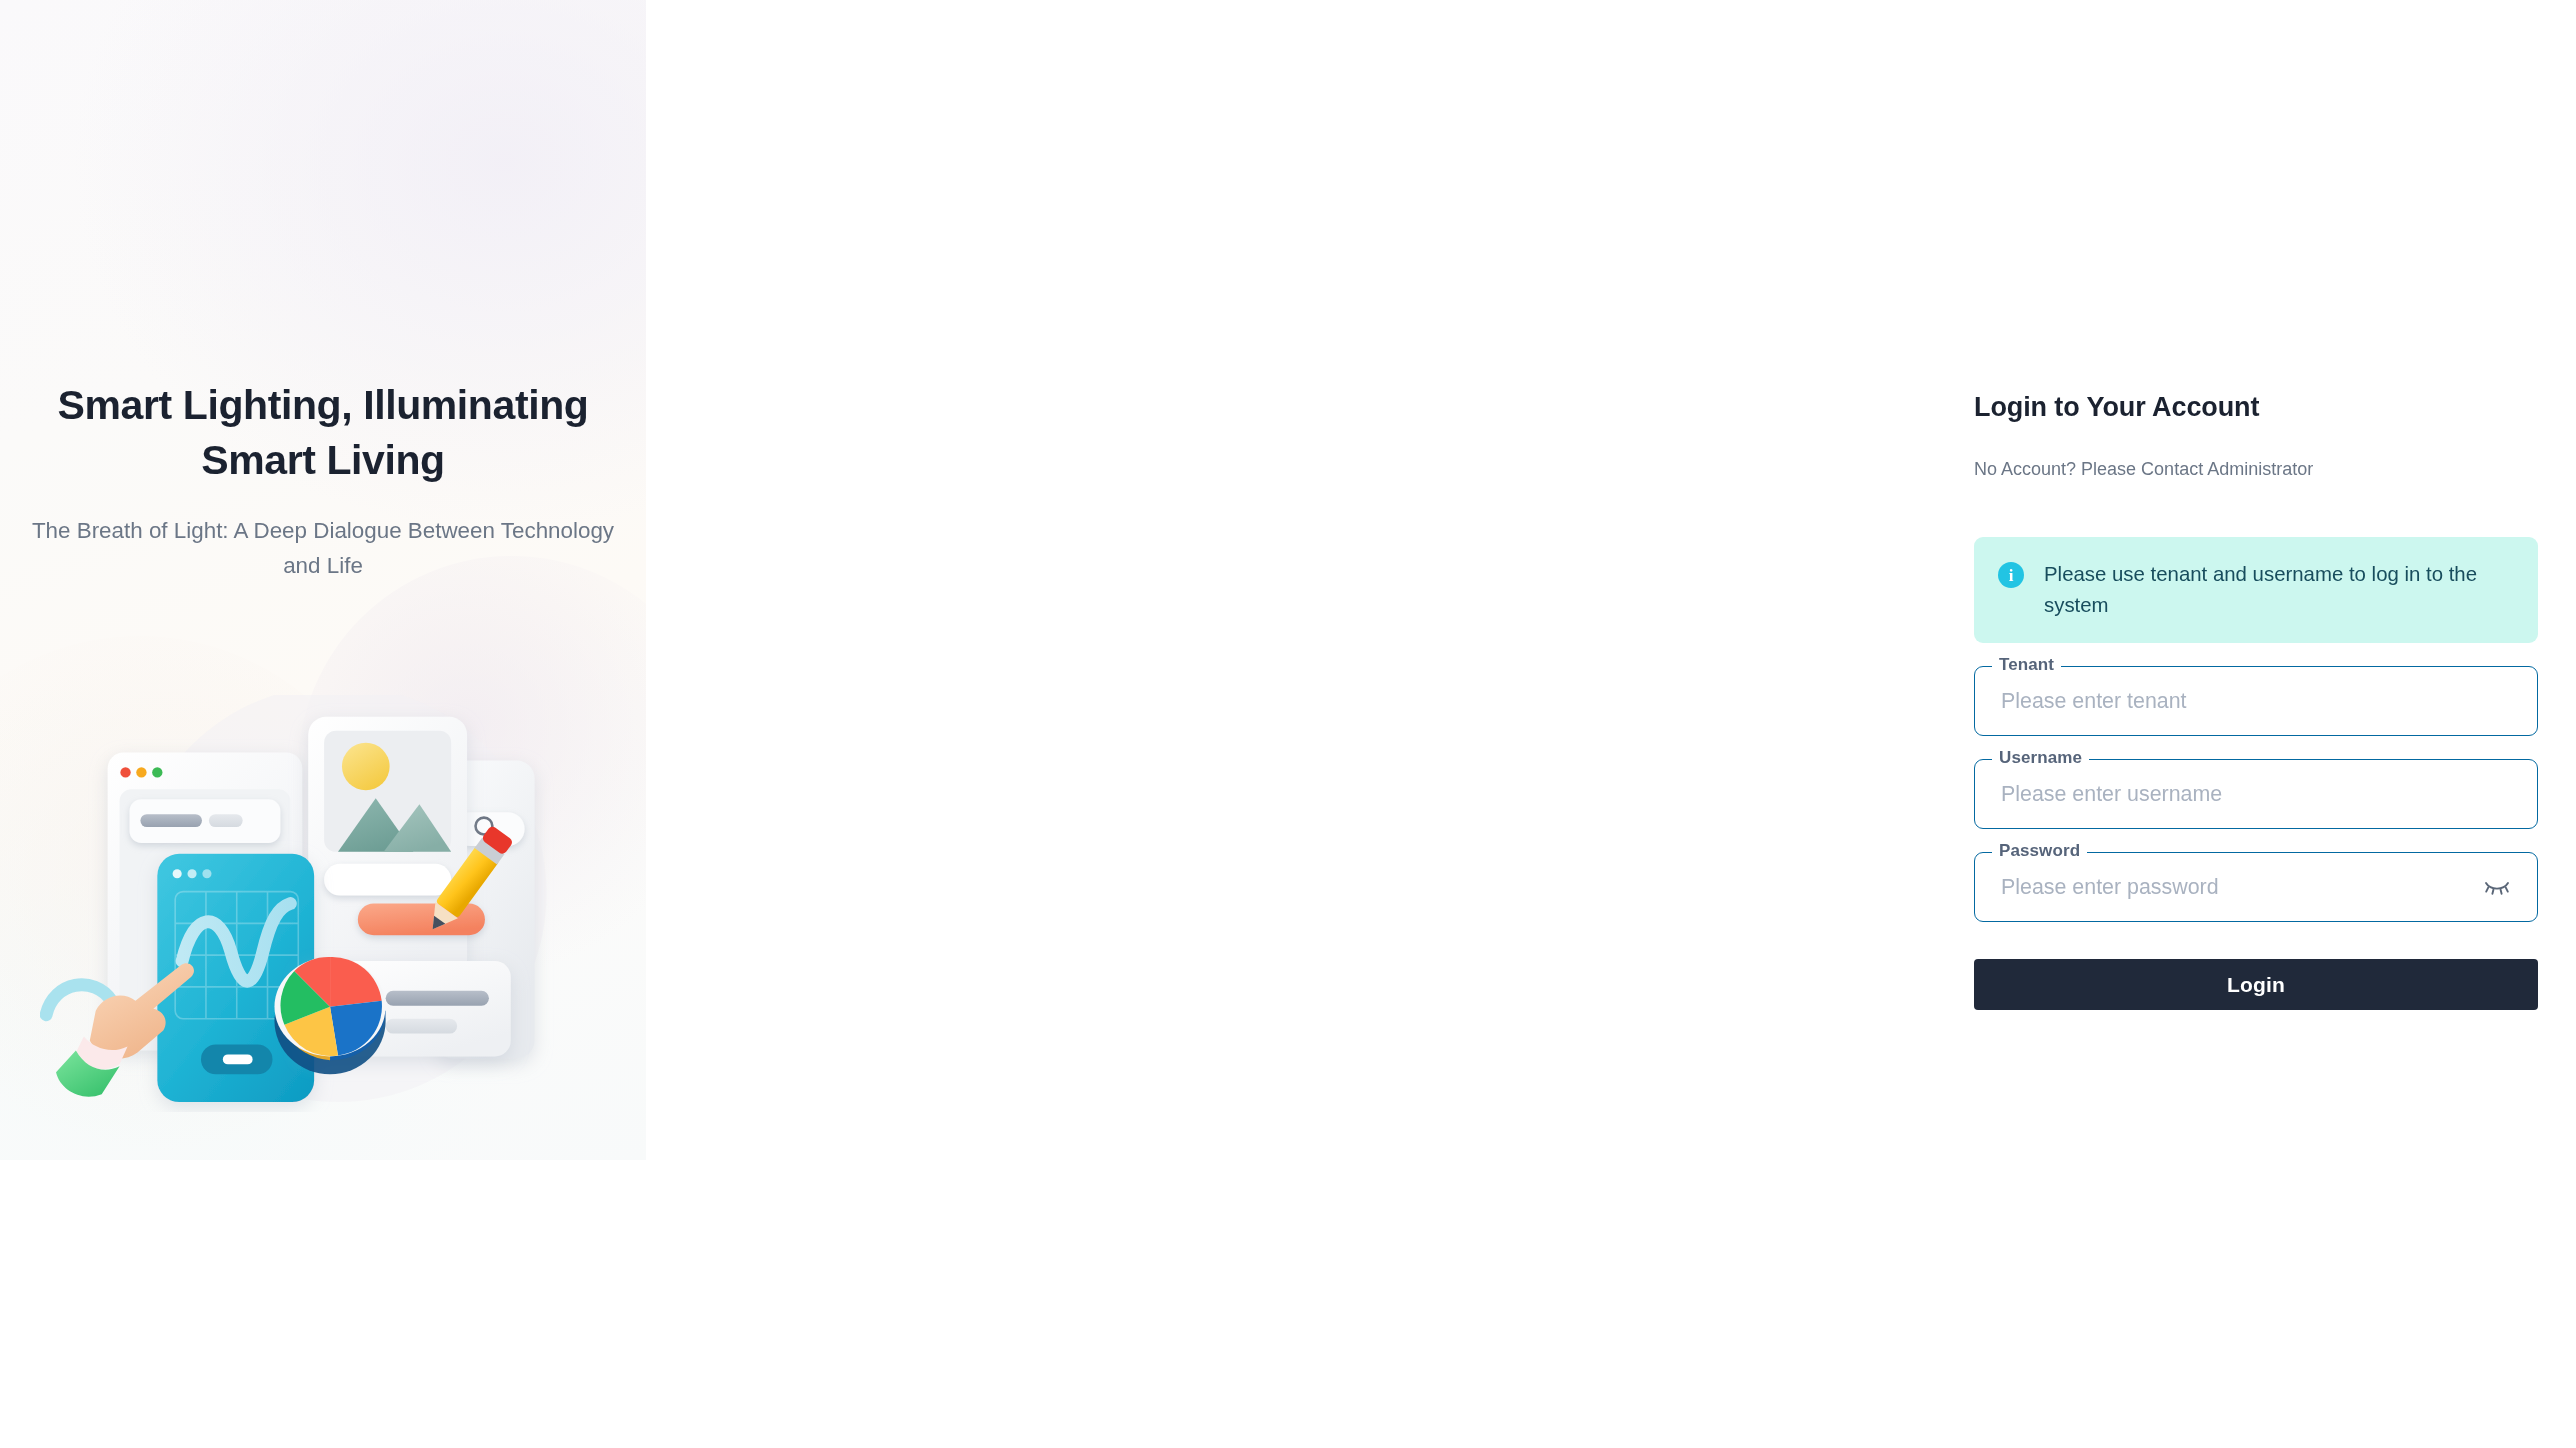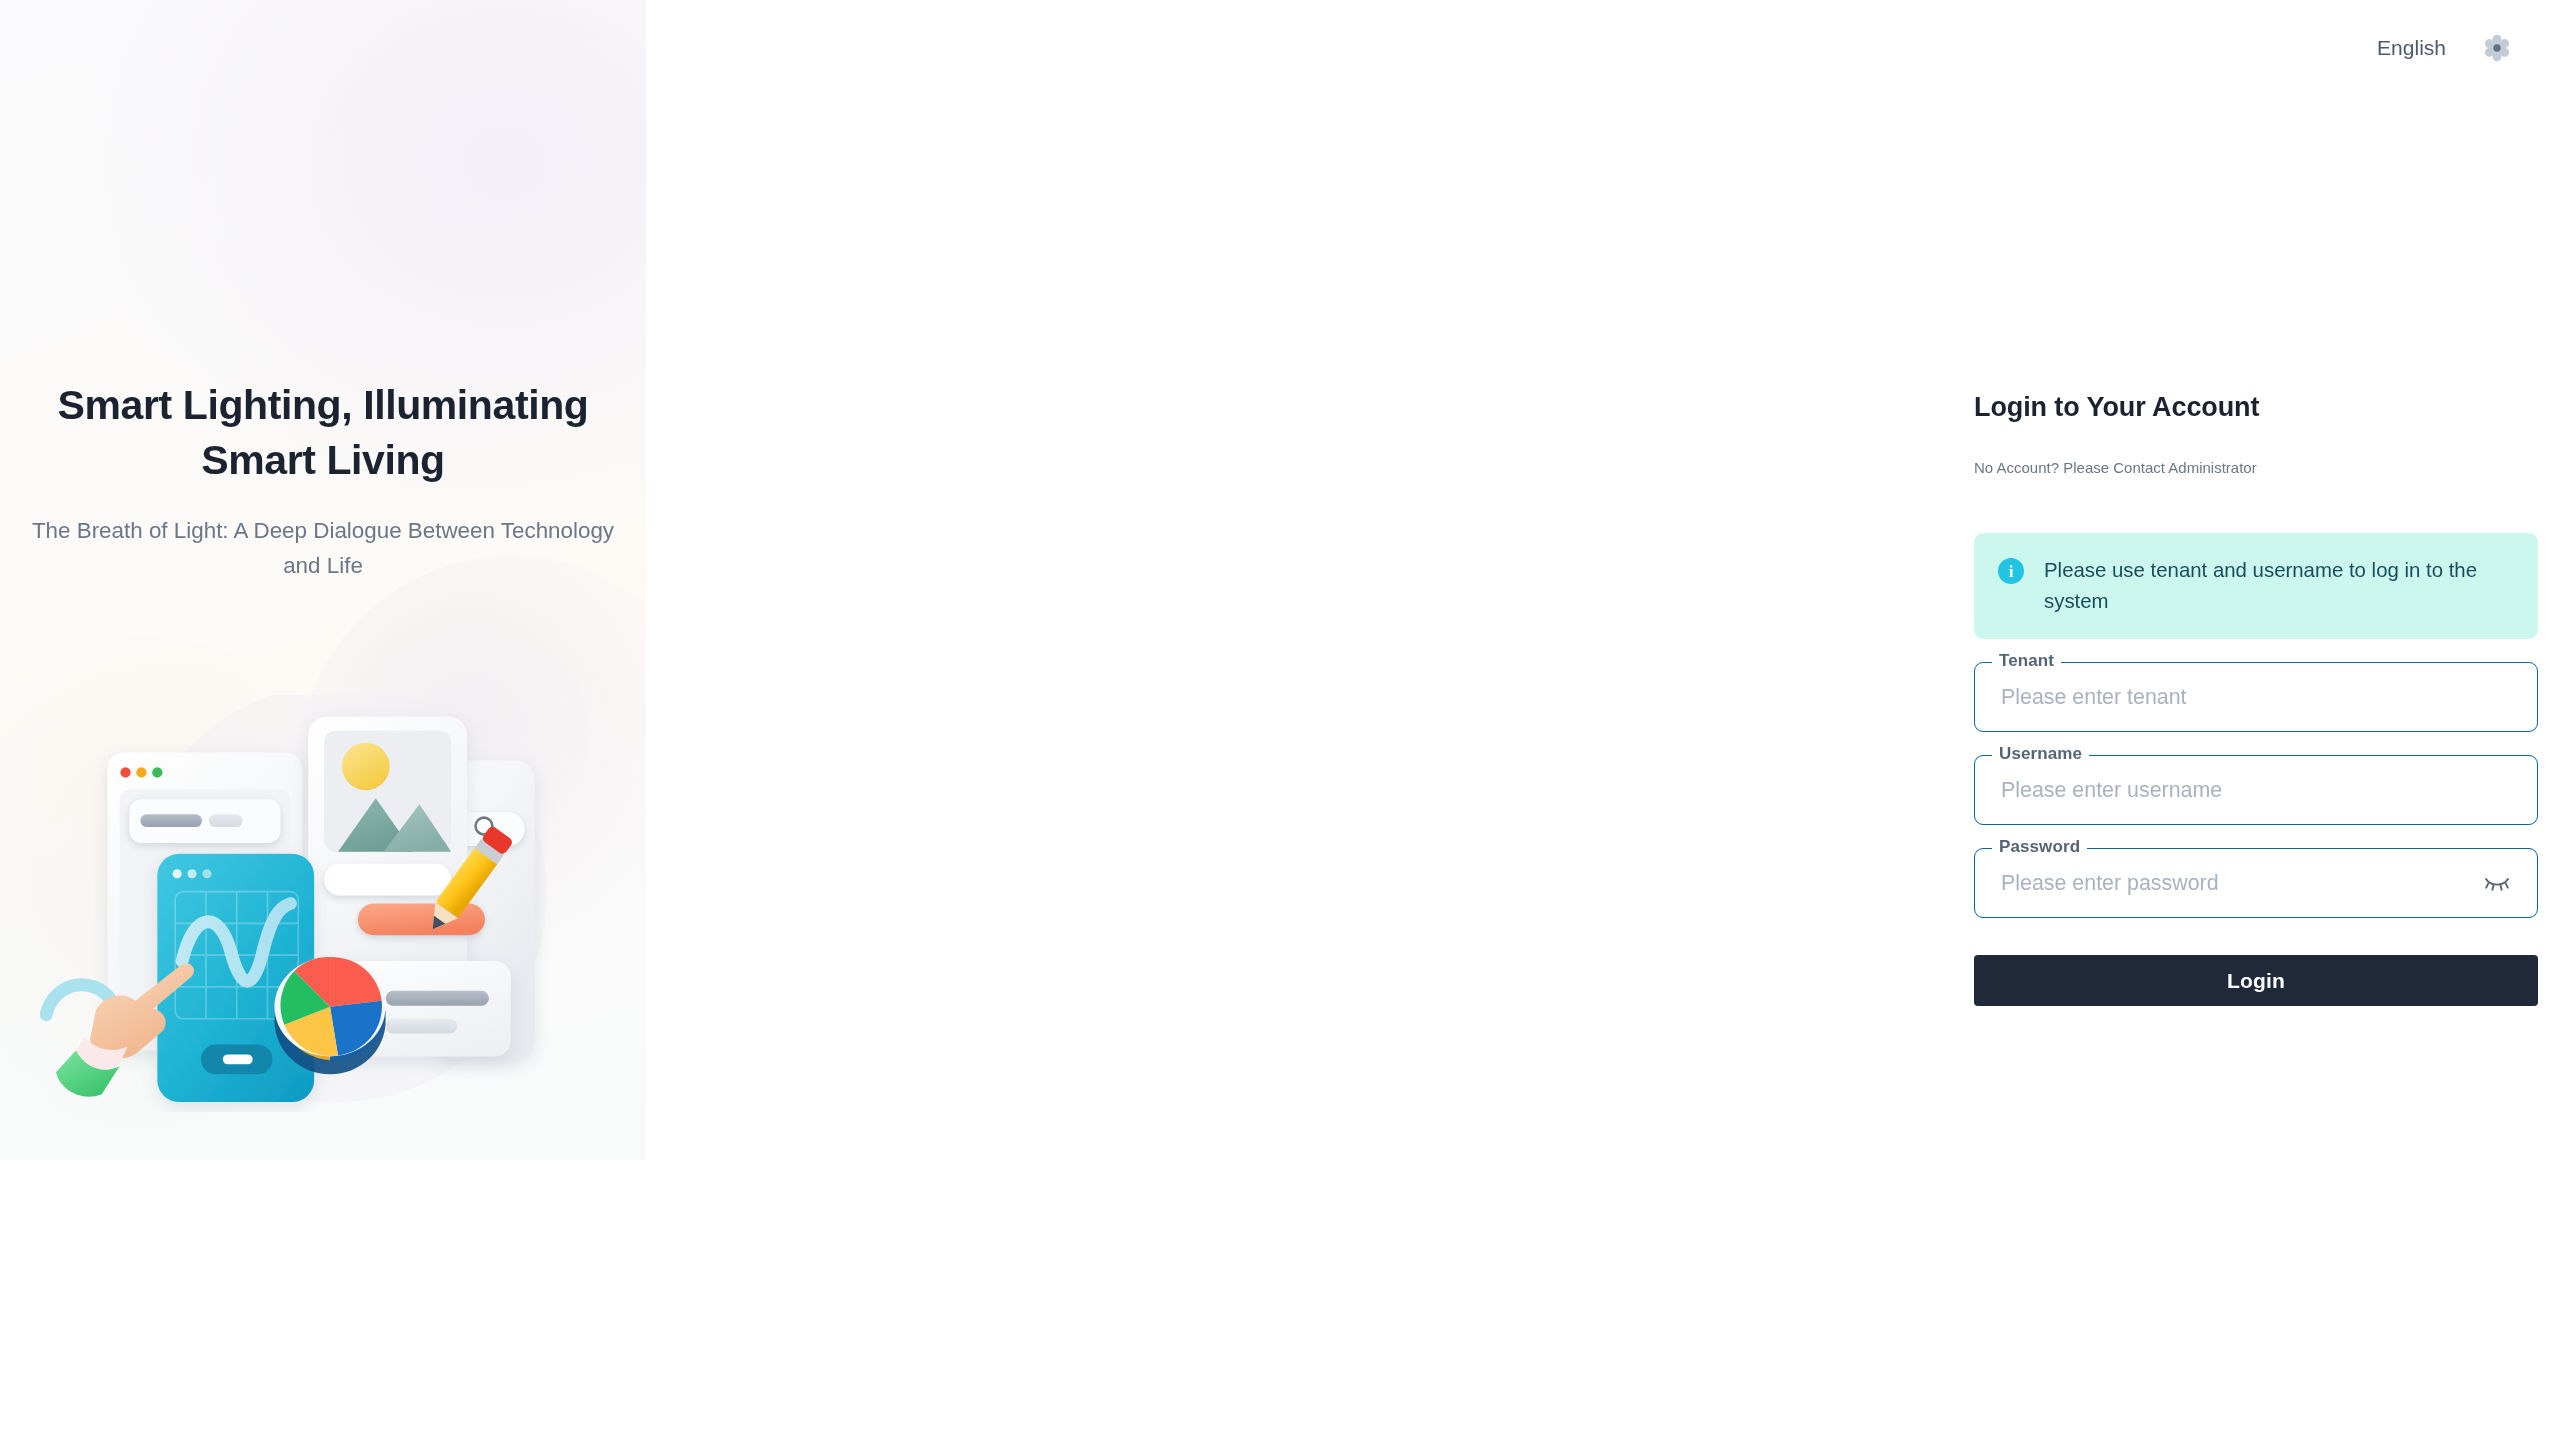--- a/index.html
+++ b/index.html
@@ -121,21 +121,21 @@
   }
   .login-title {
     margin: 0;
     font-size: 27px;
     font-weight: 700;
     color: #1b2230;
     letter-spacing: -0.1px;
   }
   .login-sub {
     margin: 36px 0 0 0;
-    font-size: 15px;
+    font-size: 18px;
     color: #6b7686;
     font-weight: 400;
   }
 
   .alert {
     margin-top: 57px;
     background: #ccf7ef;
     border-radius: 9px;
     padding: 22px 24px;
     display: flex;
@@ -383,37 +383,20 @@
           <path d="M62 52 L70 101 A50 50 0 0 1 16 70 Z" fill="#fdc545"></path>
           <path d="M62 52 L16 70 A50 50 0 0 1 26 16 Z" fill="#23be62"></path>
           <path d="M62 52 L26 16 A50 50 0 0 1 62 2 Z" fill="#fa5d4e"></path>
         </g>
       </svg>
     </div>
   </div>
 
   <div class="right-panel">
 
-    <div class="topbar">
-      <span class="lang-switch">English</span>
-      <button class="gear-btn" aria-label="Settings">
-        <svg width="28" height="28" viewBox="0 0 28 28" xmlns="http://www.w3.org/2000/svg">
-          <g fill="#c3ccd6">
-            <circle cx="14" cy="5.2" r="4.5"></circle>
-            <circle cx="21.6" cy="9.6" r="4.5"></circle>
-            <circle cx="21.6" cy="18.4" r="4.5"></circle>
-            <circle cx="14" cy="22.8" r="4.5"></circle>
-            <circle cx="6.4" cy="18.4" r="4.5"></circle>
-            <circle cx="6.4" cy="9.6" r="4.5"></circle>
-            <circle cx="14" cy="14" r="7.6"></circle>
-          </g>
-          <circle cx="14" cy="14" r="3.7" fill="#5f7189"></circle>
-        </svg>
-      </button>
-    </div>
 
     <div class="login-wrap">
       <h2 class="login-title">Login to Your Account</h2>
       <p class="login-sub">No Account? Please Contact Administrator</p>
 
       <div class="alert">
         <span class="alert-icon">i</span>
         <span class="alert-text">Please use tenant and username to log in to the system</span>
       </div>
 

